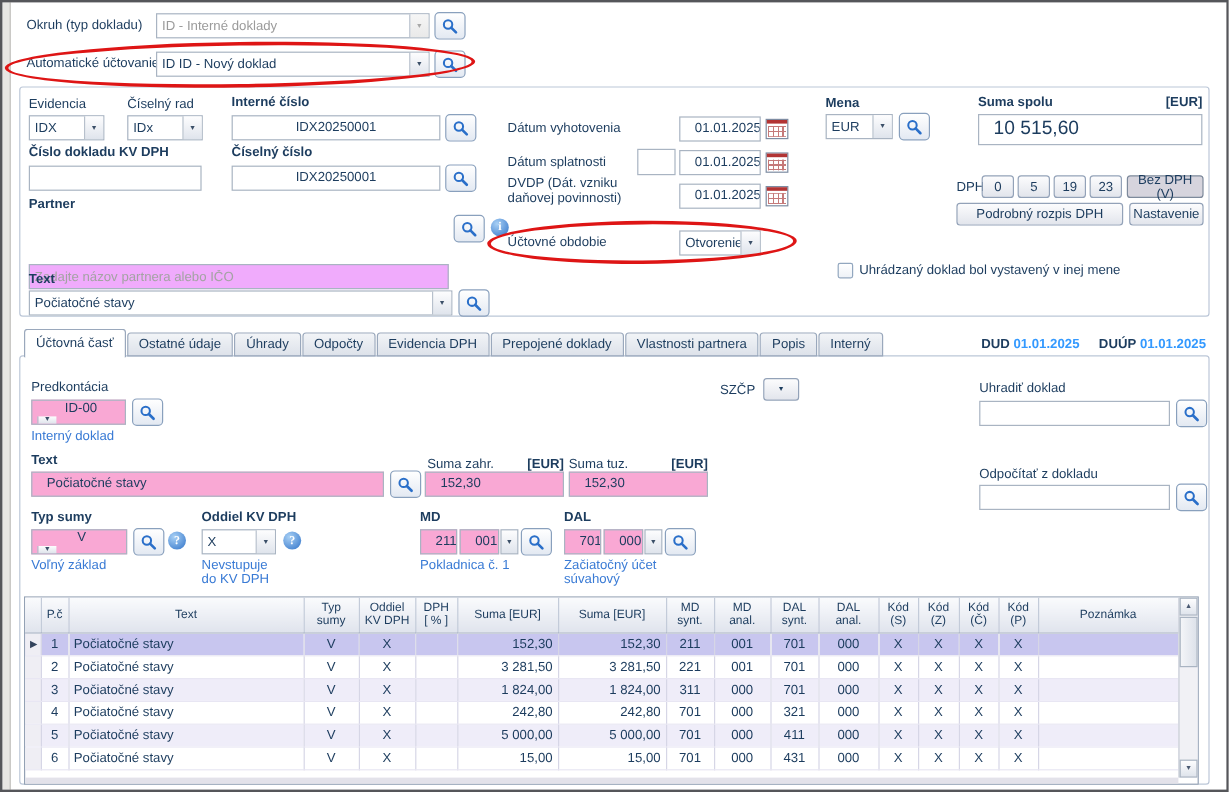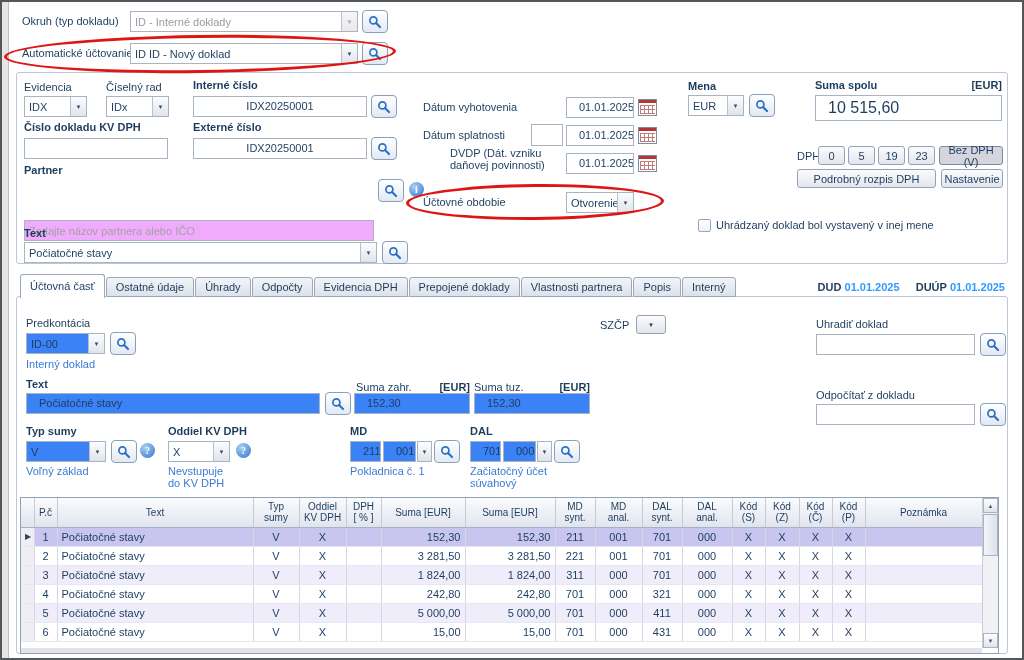--- a/index.html
+++ b/index.html
@@ -3,27 +3,27 @@
 <meta charset="utf-8">
 <style>
   * { margin:0; padding:0; box-sizing:border-box; }
   html,body { width:1024px; height:660px; }
   body { position:relative; overflow:hidden; background:#fff;
          font-family:"Liberation Sans", sans-serif; font-size:11px; color:#1c3c5e; }
   .frame { position:absolute; inset:0; border:2px solid #55565a; pointer-events:none; z-index:60; }
   .gutter { position:absolute; left:2px; top:2px; bottom:2px; width:7px; background:#e7e6e3; border-right:1px solid #c2c1bd; }
   .lbl { position:absolute; white-space:nowrap; color:#1c3c5e; }
   .b { font-weight:bold; }
-  .pre { white-space:pre-line; line-height:12px;margin-left:27px; }
+  .pre { white-space:pre-line; line-height:12px; }
   .hint { position:absolute; color:#3a7bd5; white-space:pre-line; line-height:12px; }
   .gbox { position:absolute; border:1px solid #bcc7d8; border-radius:3px; background:#fff; }
   .input, .combo { position:absolute; height:21px; border:1px solid #a9b4c2; background:#fff; font-size:11px; color:#1c3c5e; }
   .input { line-height:19px; padding:0 12px; overflow:hidden; white-space:nowrap; }
   .ac { text-align:center; } .ar { text-align:left; }
-  .lav { background:#3b82f6; }
+  .lav { background:#f9a8d4;flex-direction:column; }
   .combo { display:flex; align-items:center; padding-left:4px; }
   .combo .val { flex:1; overflow:hidden; white-space:nowrap; }
   .combo .carr { width:16px; align-self:stretch; display:flex; align-items:center; justify-content:center;
                  background:linear-gradient(#fdfdfe,#dfe4ec); border-left:1px solid #b7c0cc; color:#3b4f68; font-size:6px; }
   .combo.dis .val { color:#9b9b9b; }
   .combo.dis .carr { color:#a8a8a8; background:linear-gradient(#f6f6f6,#e9e9e9); }
   input.field { position:absolute; height:21px; border:1px solid #a9b4c2; background:#f0abfc; font:inherit; color:#1c3c5e; padding:0 4px;margin-top:40px; }
   input.field::placeholder { color:#a3a3a3; }
   .mag { position:absolute; width:26px; height:23px; border:1px solid #89a0bd; border-radius:4px; padding:0;
          background:linear-gradient(#ffffff,#e3e9f2); display:flex; align-items:center; justify-content:center; cursor:pointer; }
@@ -121,21 +121,21 @@
       <svg width="14" height="14" viewBox="0 0 14 14">
         <circle cx="5.4" cy="5.4" r="3.5" fill="none" stroke="#2a6fc9" stroke-width="1.7"></circle>
         <line x1="8" y1="8" x2="12" y2="12" stroke="#2a6fc9" stroke-width="2.2" stroke-linecap="round"></line>
       </svg>
     </span>
   </button>
 
 <span class="lbl b" style="left:24px;top:121px">Číslo dokladu KV DPH</span>
 <div class="input" style="left:24px;top:138px;width:144px"></div>
 
-<span class="lbl b" style="left:193px;top:121px">Externé číslo</span>
+<span class="lbl b" style="left:193px;top:121px">Číselný číslo</span>
 <div class="input ac" style="left:193px;top:138px;width:174px">IDX20250001</div>
 <button class="mag" style="left:371px;top:137px">
     <span style="display:flex">
       <svg width="14" height="14" viewBox="0 0 14 14">
         <circle cx="5.4" cy="5.4" r="3.5" fill="none" stroke="#2a6fc9" stroke-width="1.7"></circle>
         <line x1="8" y1="8" x2="12" y2="12" stroke="#2a6fc9" stroke-width="2.2" stroke-linecap="round"></line>
       </svg>
     </span>
   </button>
 

